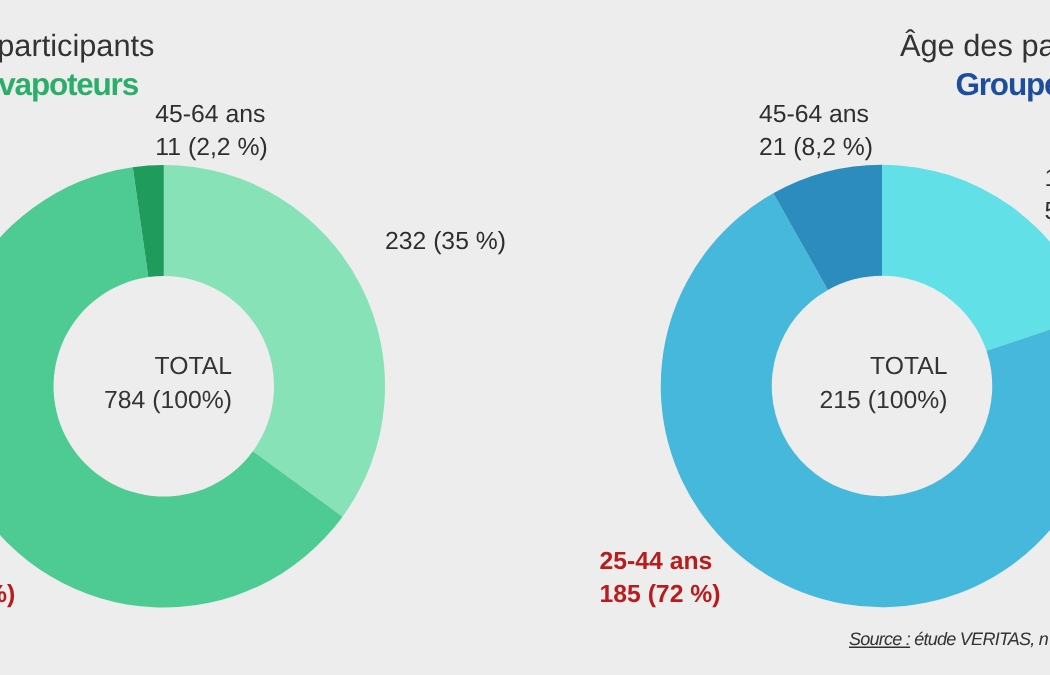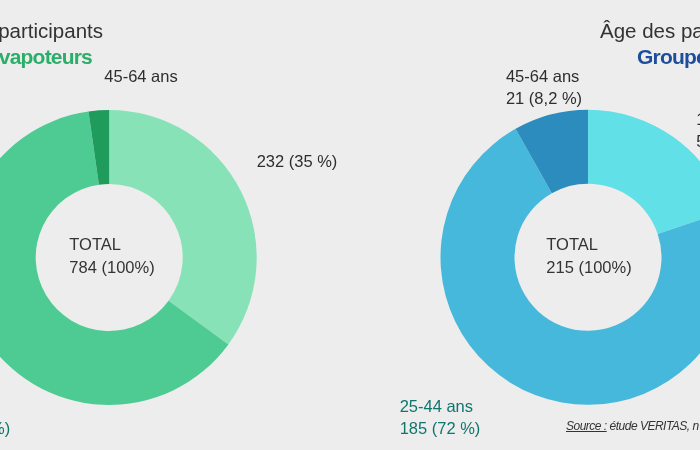--- a/index.html
+++ b/index.html
@@ -3,26 +3,26 @@
 <meta charset="utf-8">
 <style>
   html,body{margin:0;padding:0;}
   body{width:700px;height:450px;overflow:hidden;background:#ededed;
        font-family:"Liberation Sans",sans-serif;}
   .stage{position:relative;width:700px;height:450px;background:#ededed;overflow:hidden;}
   svg.donuts{position:absolute;left:0;top:0;width:700px;height:450px;display:block;}
 
   .lbl{position:absolute;color:#2e2e30;font-size:16.5px;line-height:22px;
        white-space:nowrap;transform:translateX(-50%);}
-  .lbl.bold{font-weight:normal;color:#0f766e;margin-top:32px;}
+  .lbl.bold{font-weight:bold;color:#b91c1c;}
 
   .ttl{position:absolute;font-size:20.5px;color:#333335;white-space:nowrap;}
   .sub{position:absolute;font-size:21px;font-weight:bold;white-space:nowrap;letter-spacing:-0.8px;}
 
-  .total{position:absolute;text-align:left;font-size:16.5px;line-height:23px;
+  .total{position:absolute;text-align:right;font-size:16.5px;line-height:23px;
          color:#343436;white-space:nowrap;transform:translateX(-50%);}
 
   .src{position:absolute;font-size:12px;font-style:italic;color:#333335;white-space:nowrap;letter-spacing:-0.5px;}
   .src .u{text-decoration:underline;}
 </style>
 </head>
 <body>
 
 <div class="stage">
 
@@ -37,20 +37,21 @@
         <path d="M 727.83 210.35 A 147.5 147.5 0 1 1 515.56 128.82 L 551.90 193.28 A 73.5 73.5 0 1 0 657.68 233.90 Z" fill="#45b8db"></path>
         <path d="M 515.56 128.82 A 147.5 147.5 0 0 1 588.00 109.80 L 588.00 183.80 A 73.5 73.5 0 0 0 551.90 193.28 Z" fill="#2c8cbe"></path>
       </g>
   </svg>
 
   <div class="ttl" style="right:597px;top:19px;">Âge des participants</div>
   <div class="sub" style="right:608px;top:45px;color:#2aae6a;">Groupe vapoteurs</div>
 
   <div class="lbl" style="left:141px;top:65px;">
     <div>45-64 ans</div>
+    <div>11 (2,2 %)</div>
   </div>
 
   <div class="lbl" style="left:297px;top:150px;">
     <div>232 (35 %)</div>
   </div>
 
   <div class="lbl bold" style="left:-37px;top:363px;">
     <div>25-44 ans</div>
     <div>308 (62,7 %)</div>
   </div>

